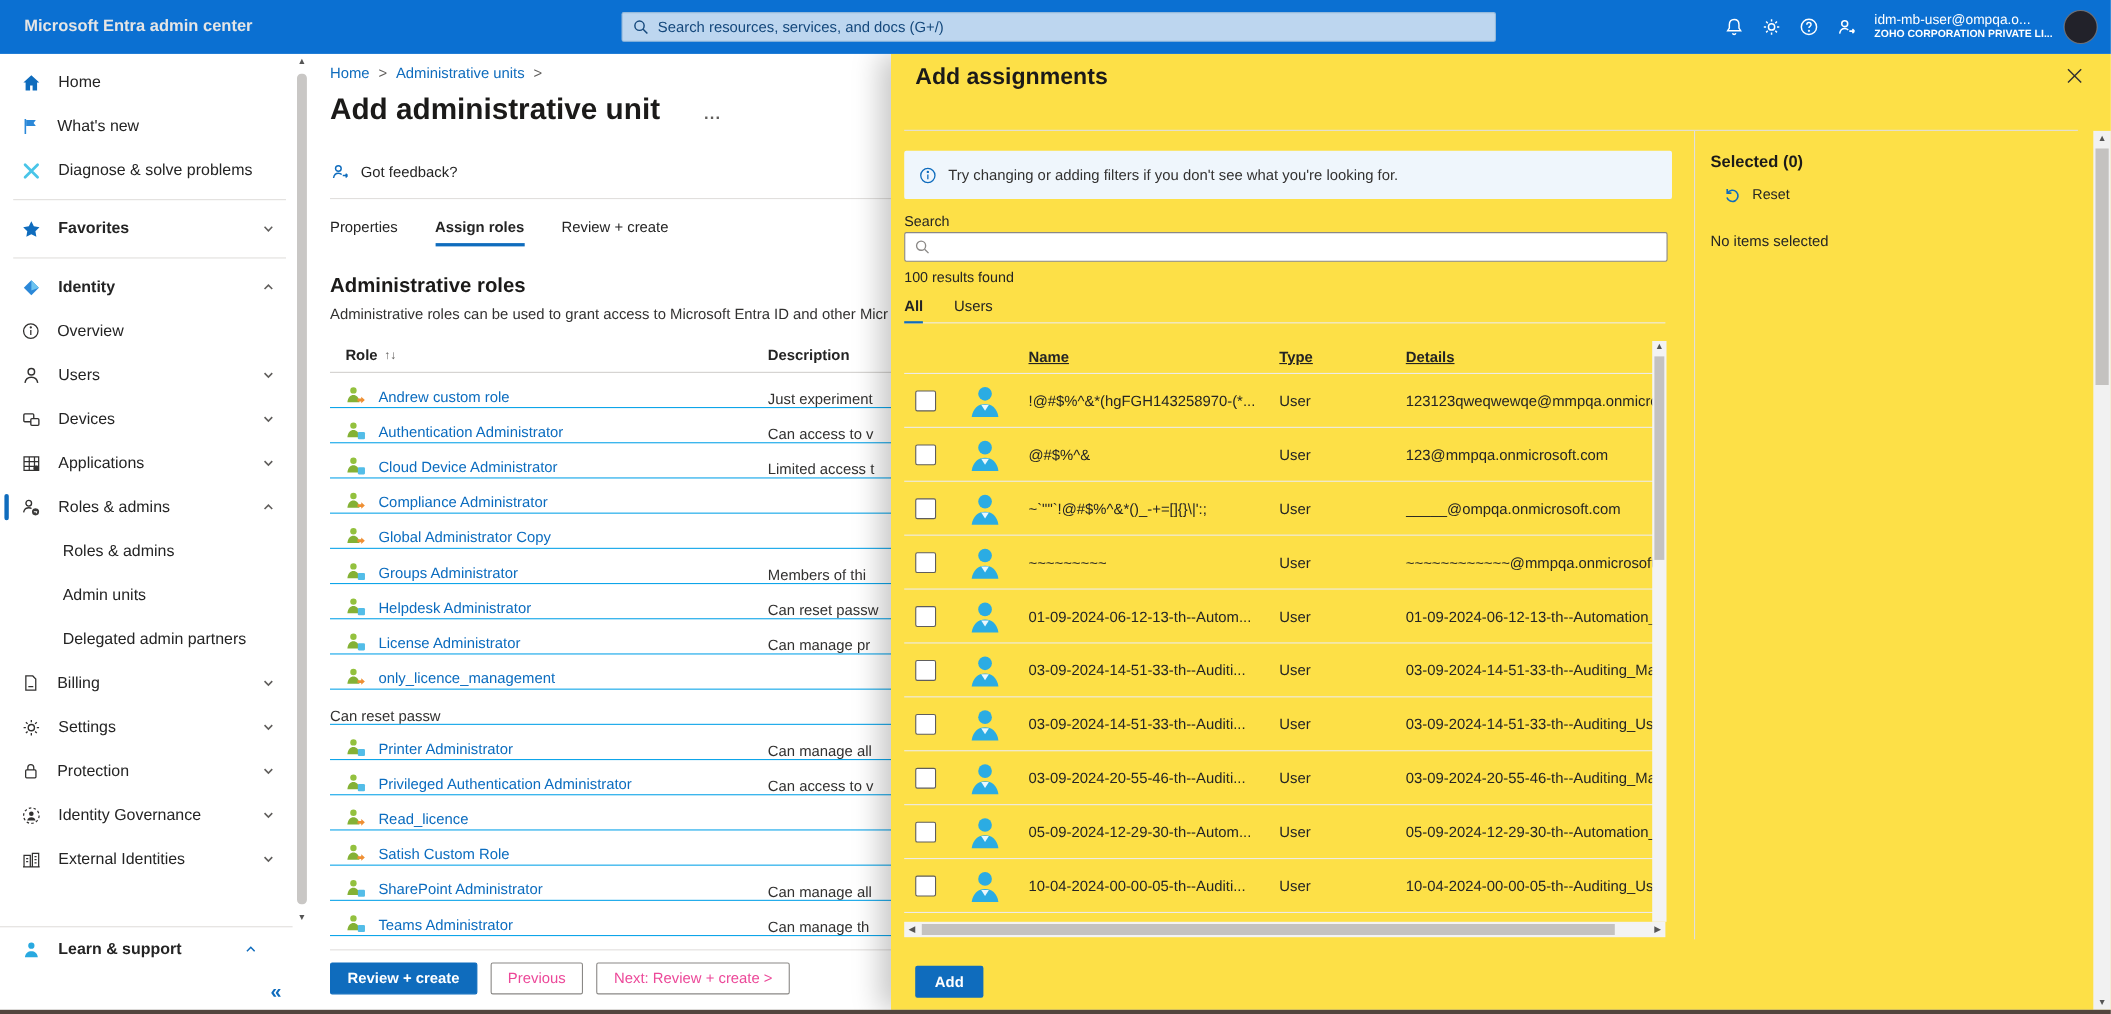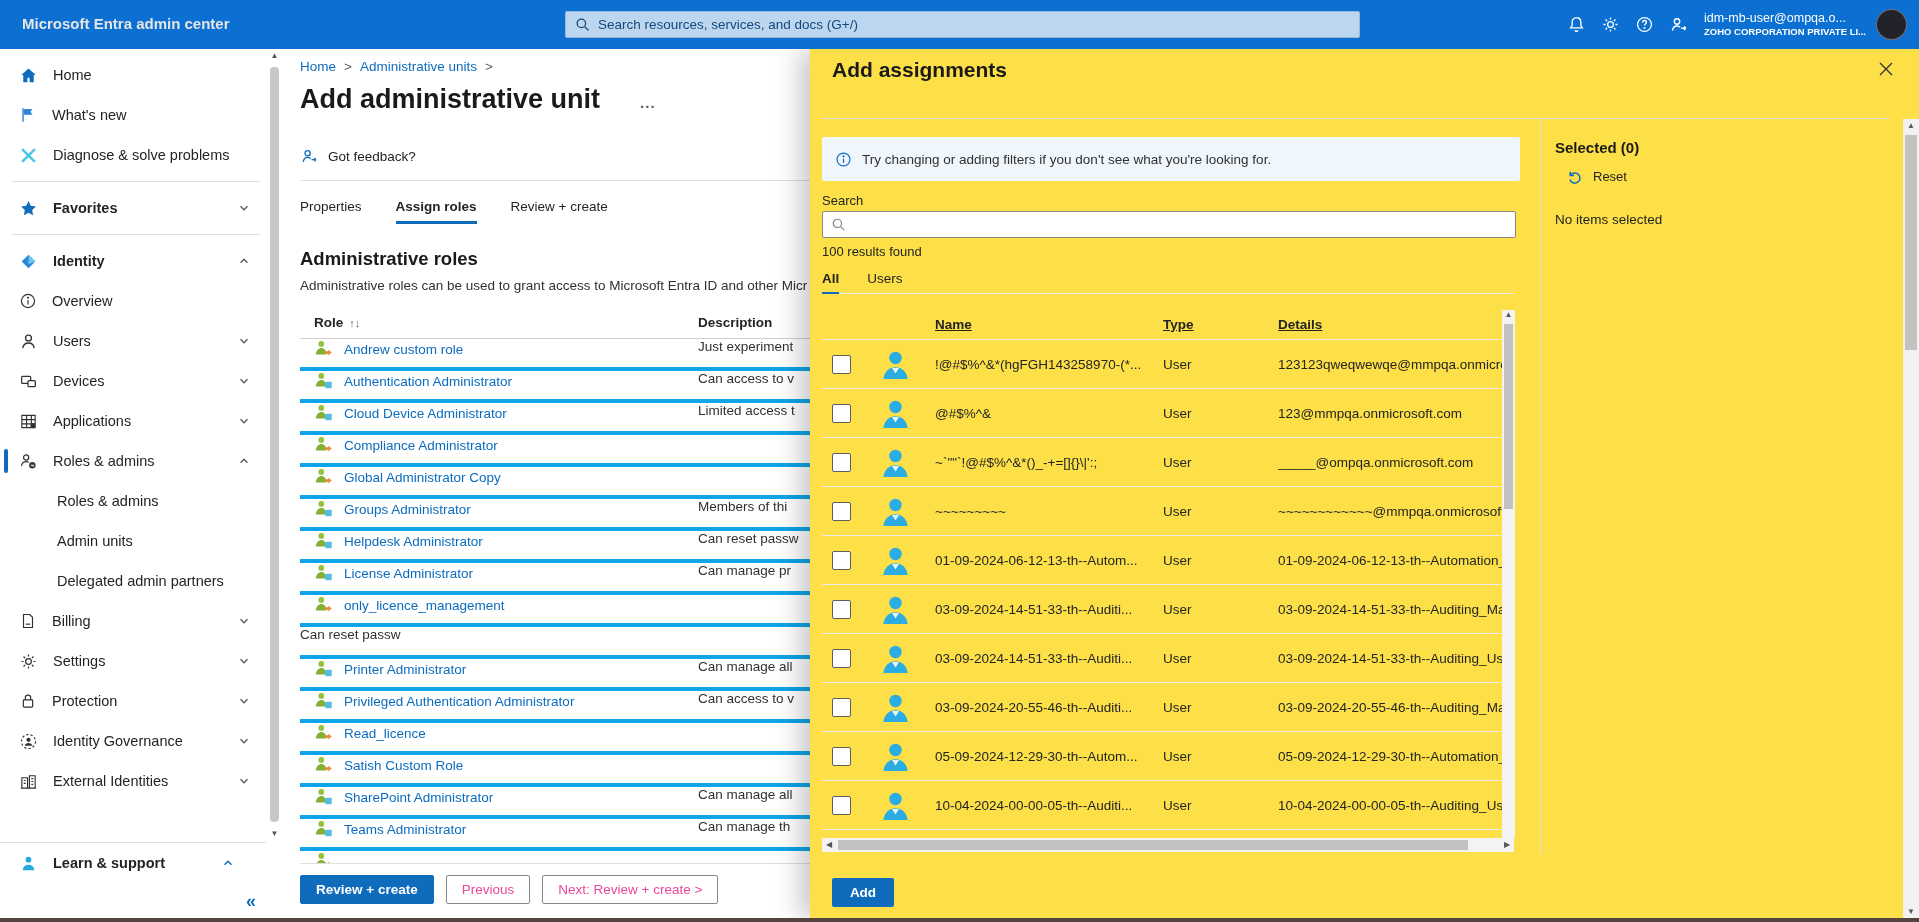--- a/index.html
+++ b/index.html
@@ -47,21 +47,21 @@
   .tabs { margin-top:18px; display:flex; }
   .tab { margin-right:34px; padding-bottom:7px; font-size:13.5px; cursor:pointer; border-bottom:3px solid transparent; }
   .tab.active { font-weight:700; border-bottom-color:#0f6cbd; }
   .sec-title { margin-top:24px; font-size:18.5px; font-weight:600; color:#1b1a19; }
   .sec-desc { margin-top:8px; font-size:13.5px; color:#323130; width:900px; white-space:nowrap; overflow:hidden; }
   .rtable { margin-top:14px; width:900px; }
   .rt-head { display:flex; align-items:center; height:32px; border-bottom:1px solid #d2d0ce; font-size:13.5px; font-weight:700; }
   .rt-c1 { padding-left:14px; width:398px; display:flex; align-items:center; gap:6px; }
   .sort { color:#605e5c; font-size:11px; font-weight:400; }
   .rt-body { height:524px; overflow:hidden; }
-  .rt-row { display:flex; align-items:flex-start; height:32px; border-bottom:4px solid #0ea5e9; font-size:13.5px; }
+  .rt-row { display:flex; align-items:flex-end; height:32px; border-bottom:1px solid #0ea5e9; font-size:13.5px; }
   .rt-row .rt-c1 { gap:10px; }
   .role-link { color:#0b6cbf; cursor:pointer; }
   .rt-c2 { color:#323130; width:280px; white-space:nowrap; overflow:hidden; }
   .main-footer-div { position:absolute; left:18px; bottom:54px; width:770px; border-top:1px solid #e1dfdd; }
   .main-footer { position:absolute; left:18px; bottom:14px; display:flex; gap:12px; }
   .btn { height:29px; display:flex; align-items:center; padding:0 15px; font-family:inherit; font-size:13.5px; background:#fff; border:1px solid #8a8886; border-radius:2px; color:#ec4899; cursor:pointer; }
   .btn.primary { background:#0f6cbd; border-color:#0f6cbd; color:#fff; font-weight:700; }
 
   
   .panel { position:absolute; left:810px; top:49px; right:0; bottom:4px; background:#fde047; box-shadow:-10px 0 24px rgba(0,0,0,.22); z-index:6; }

